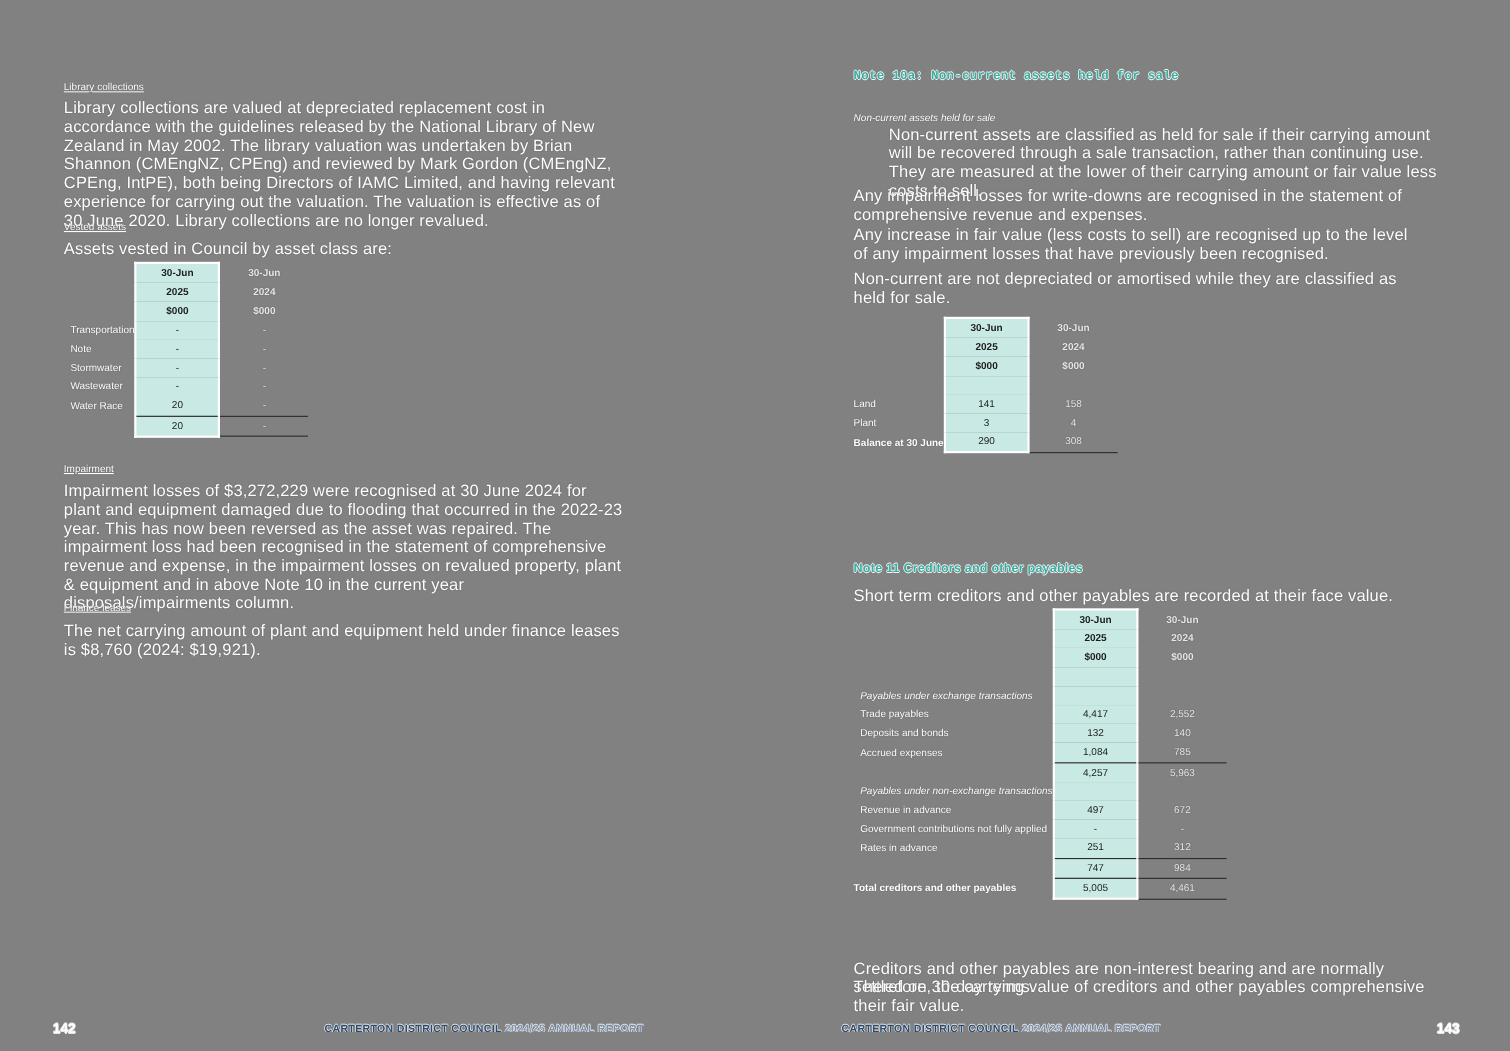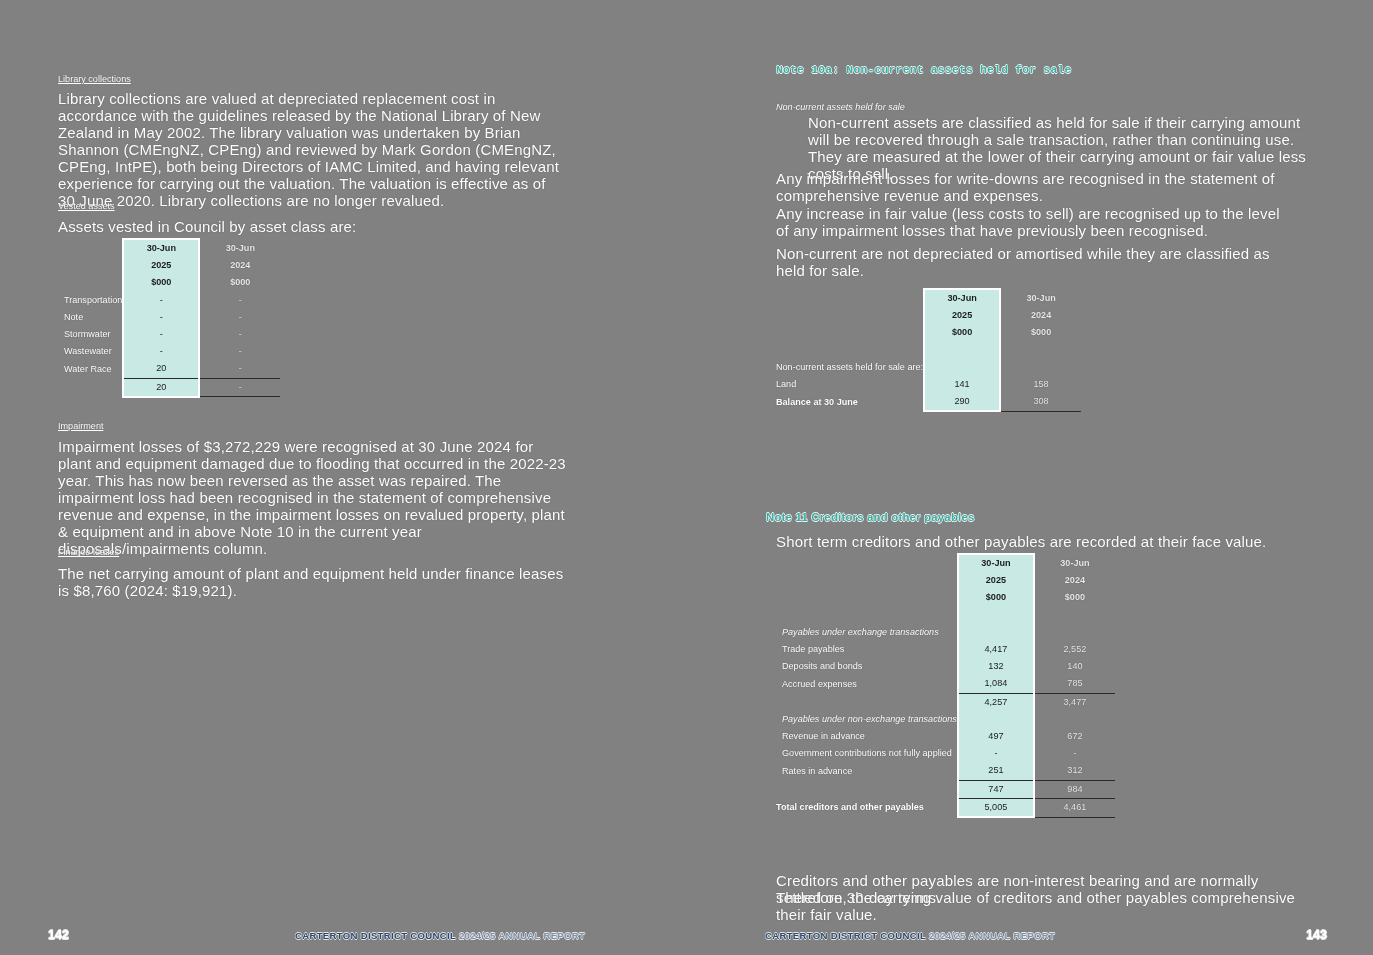--- a/index.html
+++ b/index.html
@@ -234,39 +234,39 @@
         <td class="lbl">&nbsp;</td>
         <td class="cur hdr">$000</td>
         <td class="prv hdr">$000</td>
       </tr>
       <tr>
         <td class="lbl">&nbsp;</td>
             <td class="cur">&nbsp;</td>
             <td class="prv">&nbsp;</td>
       </tr>
       <tr>
-        <td class="lbl">Non-current assets held for sale are:</td>
-        <td class="cur">&nbsp;</td>
-            <td class="prv">&nbsp;</td>
-      </tr>
-      <tr>
         <td class="lbl">Land</td>
         <td class="cur">141</td>
         <td class="prv">158</td>
       </tr>
       <tr>
+        <td class="lbl">Plant</td>
+        <td class="cur">3</td>
+        <td class="prv">4</td>
+      </tr>
+      <tr>
         <td class="lbl bold">Balance at 30 June</td>
         <td class="cur last rule-b">290</td>
         <td class="prv rule-b">308</td>
       </tr>
     </tbody>
       </table>
   </div>
 
-  <div class="blk note-head" style="left:79px; top:511px;">Note 11 Creditors and other payables</div>
+  <div class="blk note-head" style="left:89px; top:511px;">Note 11 Creditors and other payables</div>
 
   <div class="blk body-text" style="left:89px; top:533px; width:508px;">Short term creditors and other payables are recorded at their face value.</div>
 
   <div class="tbl" style="left:89px; top:553px;">
     <table>
       <tbody>
           <tr>
         <td class="lbl">&nbsp;</td>
         <td class="cur first hdr">30-Jun</td>
         <td class="prv hdr">30-Jun</td>
@@ -302,21 +302,21 @@
         <td class="prv">140</td>
       </tr>
       <tr>
         <td class="lbl ind">Accrued expenses</td>
         <td class="cur rule-b">1,084</td>
         <td class="prv rule-b">785</td>
       </tr>
       <tr>
         <td class="lbl">&nbsp;</td>
         <td class="cur">4,257</td>
-        <td class="prv">3,477</td>
+        <td class="prv">5,963</td>
       </tr>
       <tr>
         <td class="lbl it ind">Payables under non-exchange transactions</td>
         <td class="cur">&nbsp;</td>
             <td class="prv">&nbsp;</td>
       </tr>
       <tr>
         <td class="lbl ind">Revenue in advance</td>
         <td class="cur">497</td>
         <td class="prv">672</td>

